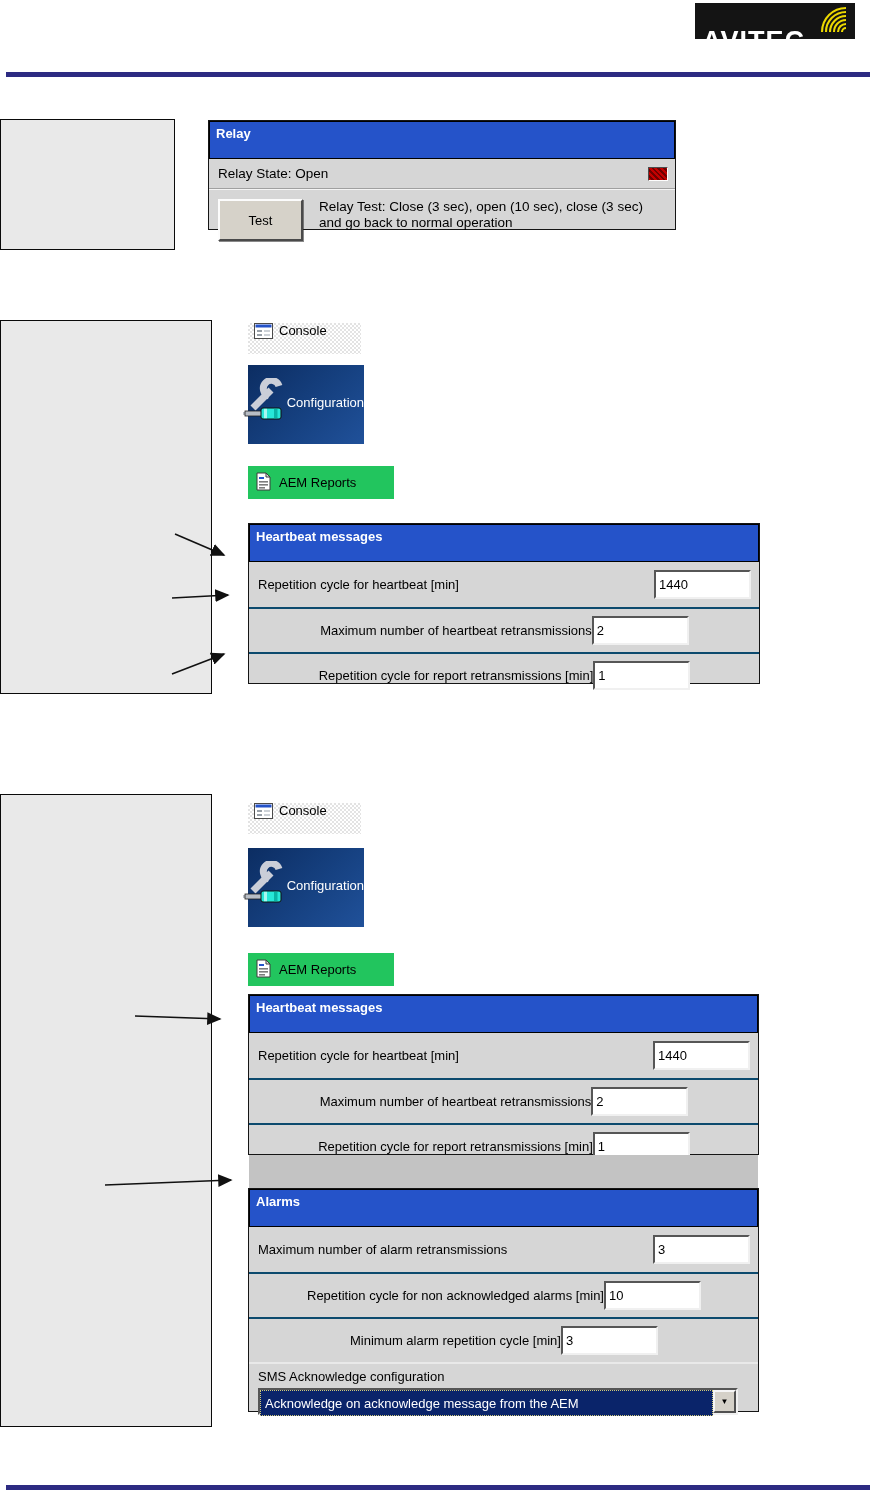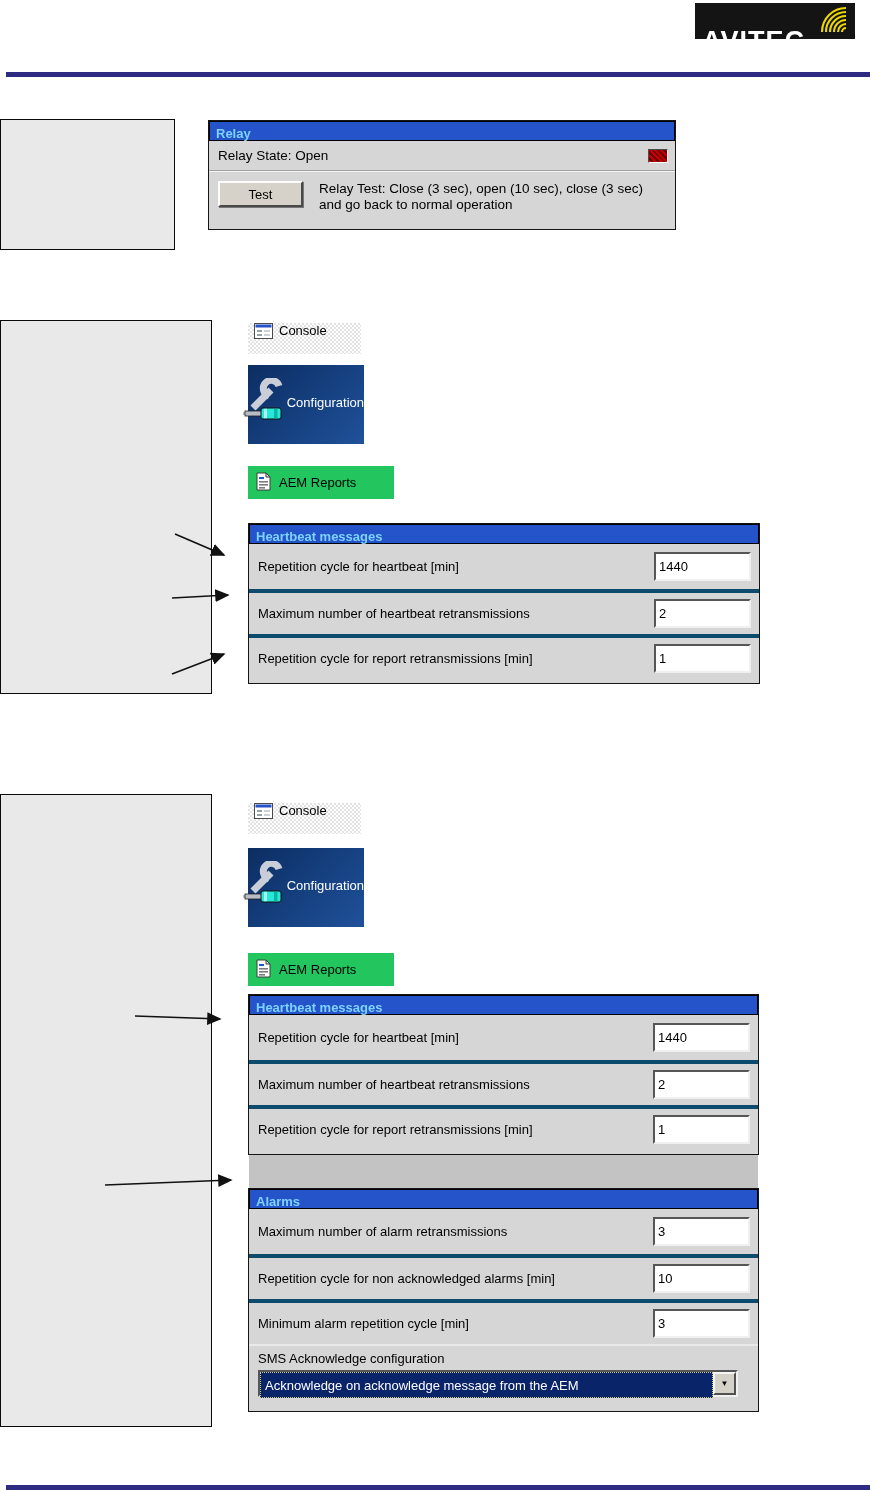--- a/index.html
+++ b/index.html
@@ -12,39 +12,39 @@
 
   
   .logo{background:#141414;display:flex;align-items:center;justify-content:center;gap:7px;}
   .logo-text{color:#fff;font-weight:bold;font-size:27px;letter-spacing:1px;margin-top:41px;}
 
   
   .placeholder{background:#e9e9e9;border:1px solid #0a0a0a;}
 
   
   .panel{background:#d6d6d6;border:1px solid #151515;}
-  .ptitle{height:20px;background:#2553c9;border:1px solid #000;color:#7dd3fc;font-weight:bold;
+  .ptitle{height:38px;background:#2553c9;border:1px solid #000;color:#ffffff;font-weight:bold;
           font-size:13px;padding:3px 6px;box-sizing:border-box;line-height:17px;}
   .prow{height:45px;display:flex;align-items:center;justify-content:space-between;
         padding:0 8px 0 9px;box-sizing:border-box;white-space:nowrap;}
-  .prow + .prow{border-top:4px solid #0c4a6e;}
+  .prow + .prow{border-top:2px solid #0c4a6e;justify-content:center;}
   .rlabel{font-size:13px;}
   .tinput{width:97px;height:29px;box-sizing:border-box;background:#fff;
           border:2px solid;border-color:#565656 #f0f0f0 #f0f0f0 #565656;
           font:13px "Liberation Sans",sans-serif;padding:0 3px;}
 
   
   .relay-state-row{height:29px;display:flex;align-items:center;justify-content:space-between;
                    padding:0 7px 0 9px;border-bottom:1px solid #a0a0a0;font-size:13.5px;}
   .relay-test-row{display:flex;align-items:flex-start;gap:16px;padding:9px 8px 0 9px;
                   border-top:1px solid #f4f4f4;}
   .led{width:18px;height:12px;display:inline-block;
        background:repeating-linear-gradient(45deg,#c40000 0 2px,#700000 2px 4px);
        border:1px solid;border-color:#4c4c4c #fdfdfd #fdfdfd #4c4c4c;}
-  .btn3d{width:85px;height:26px;background:#d6d2c9;cursor:pointer;
+  .btn3d{width:85px;height:42px;background:#d6d2c9;cursor:pointer;
          border:2px solid;border-color:#fcfcfc #4a4a4a #4a4a4a #fcfcfc;
          box-shadow:1px 1px 0 rgba(40,40,40,.55);
          font:13px "Liberation Sans",sans-serif;}
   .relay-desc{width:330px;font-size:13.5px;line-height:16px;}
 
   
   .console-btn{display:flex;align-items:flex-start;gap:6px;padding:0 6px;font-size:13px;cursor:pointer;
       background:conic-gradient(#e3e3e3 25%,#fff 0 50%,#e3e3e3 0 75%,#fff 0);background-size:4px 4px;}
   .config-tile{background:linear-gradient(135deg,#0c2d62 0%,#164181 55%,#20519a 100%);
       display:flex;flex-direction:row;align-items:center;justify-content:flex-end;

